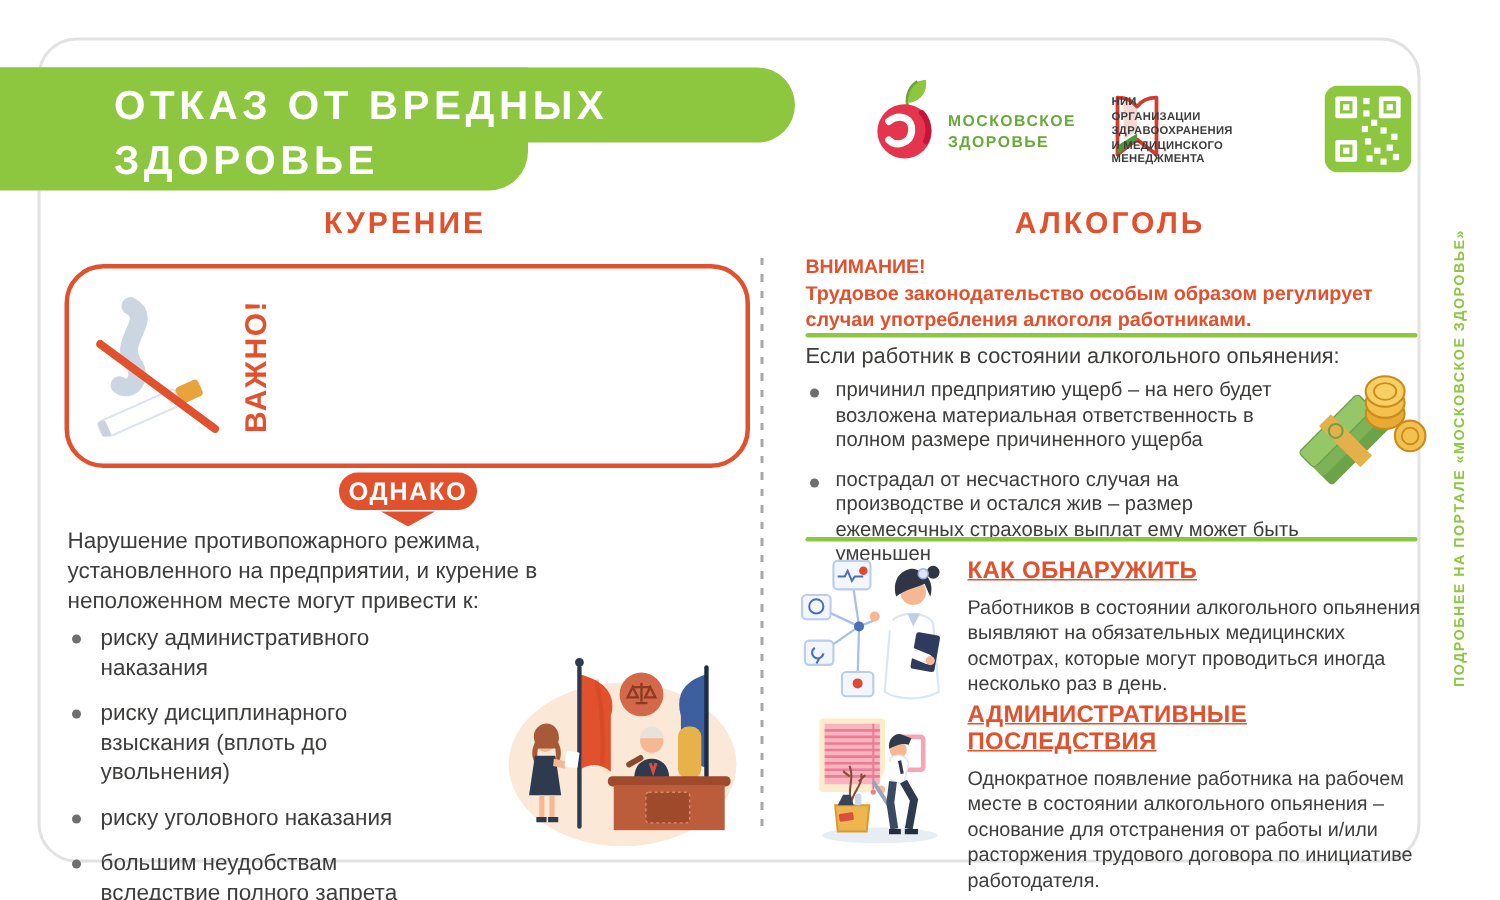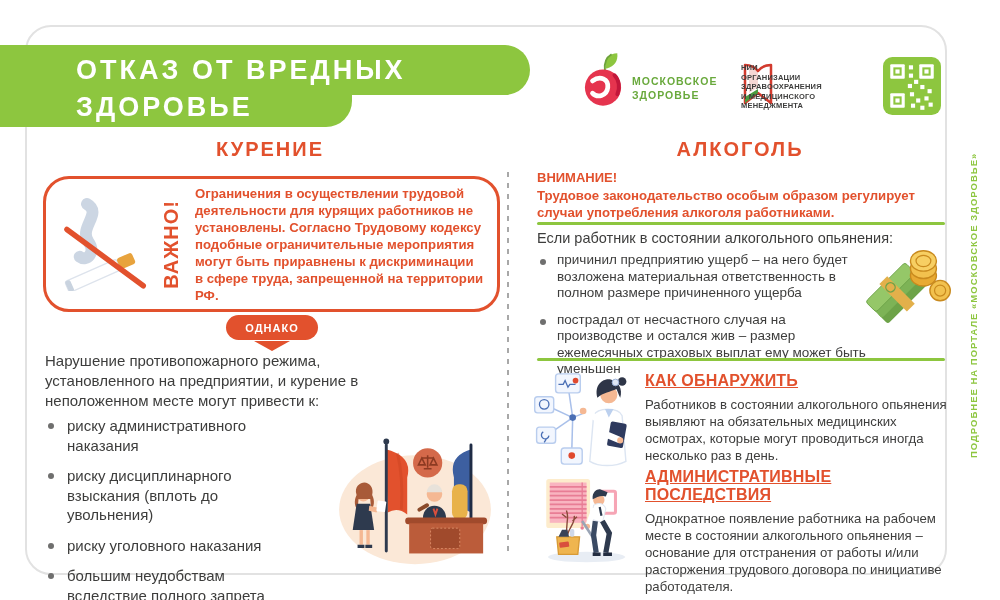--- a/index.html
+++ b/index.html
@@ -26,21 +26,21 @@
   
   .col-heading{position:absolute;font-size:20px;font-weight:bold;color:var(--orange);letter-spacing:2px;text-align:center;}
   .h-smoke{left:45px;width:450px;top:138px;}
   .h-alc{left:535px;width:410px;top:138px;}
   
   .imp-box{position:absolute;left:43px;top:176px;width:457px;height:136px;border:3px solid var(--orange);border-radius:26px;display:flex;align-items:center;padding:8px 12px 8px 10px;}
   .cig-icon{width:100px;height:94px;flex:none;}
   .imp-label{writing-mode:vertical-rl;transform:rotate(180deg);font-weight:bold;color:var(--orange);font-size:20px;letter-spacing:1px;flex:none;margin:0 4px;}
   .imp-text{flex:1;color:var(--orange);font-weight:bold;font-size:13.2px;line-height:17px;max-width:292px;margin-left:8px;}
   
-  .however{position:absolute;left:226px;top:315px;width:92px;height:25px;background:var(--orange);border-radius:13px;color:#fff;font-weight:bold;font-size:11px;letter-spacing:1px;display:flex;align-items:center;justify-content:center;}
+  .however{position:absolute;left:226px;top:315px;width:92px;height:25px;background:var(--orange);border-radius:13px;color:#fff;font-weight:bold;font-size:17px;letter-spacing:1px;display:flex;align-items:center;justify-content:center;}
   .however-arrow{position:absolute;left:254px;top:341px;width:0;height:0;border-left:18px solid transparent;border-right:18px solid transparent;border-top:10px solid var(--orange);}
   .smoke-intro{position:absolute;left:45px;top:351px;width:368px;font-size:15px;color:var(--dark);line-height:20px;}
   .smoke-list{position:absolute;left:45px;top:416px;width:262px;list-style:none;}
   .smoke-list li{position:relative;padding-left:22px;margin-bottom:11px;font-size:15px;line-height:19.5px;color:var(--dark);}
   .alc-list{position:absolute;left:537px;top:252px;width:332px;list-style:none;}
   .alc-list li{position:relative;padding-left:20px;margin-bottom:10px;font-size:13.5px;line-height:16.5px;color:var(--dark);}
   .dot{position:absolute;left:3px;top:7px;width:6px;height:6px;border-radius:50%;background:#6f6f6e;}
   
   .dashed-divider{position:absolute;left:507px;top:172px;height:384px;width:2px;
     background-image:repeating-linear-gradient(to bottom,#a8a8a8 0 5px,transparent 5px 11px);}
@@ -138,21 +138,20 @@
     <svg class="cig-icon" viewBox="0 0 110 100">
       <path d="M34,6 C52,16 24,32 36,48 C44,59 34,70 26,64" stroke="#ccd6e3" stroke-width="13" fill="none" stroke-linecap="round"></path>
       <g transform="rotate(-24 55 78)">
         <rect x="8" y="72" width="62" height="13" rx="3" fill="#fff" stroke="#dde3ec" stroke-width="1.5"></rect>
         <rect x="70" y="72" width="18" height="13" rx="3" fill="#e8a33d"></rect>
         <rect x="8" y="72" width="6" height="13" rx="2" fill="#c9d3df"></rect>
       </g>
       <line x1="12" y1="34" x2="96" y2="96" stroke="#e2512d" stroke-width="6" stroke-linecap="round"></line>
     </svg>
     <div class="imp-label">ВАЖНО!</div>
-    <div class="imp-text">Ограничения в осуществлении трудовой деятельности для курящих работников не установлены. Согласно Трудовому кодексу подобные ограничительные мероприятия могут быть приравнены к дискриминации в сфере труда, запрещенной на территории РФ.</div>
   </div>
 
   <div class="however">ОДНАКО</div>
   <div class="however-arrow"></div>
 
   <div class="smoke-intro">Нарушение противопожарного режима, установленного на предприятии, и курение в неположенном месте могут привести к:</div>
 
   <ul class="smoke-list">
     <li><span class="dot"></span><span>риску административного наказания</span></li>
     <li><span class="dot"></span><span>риску дисциплинарного взыскания (вплоть до увольнения)</span></li>

